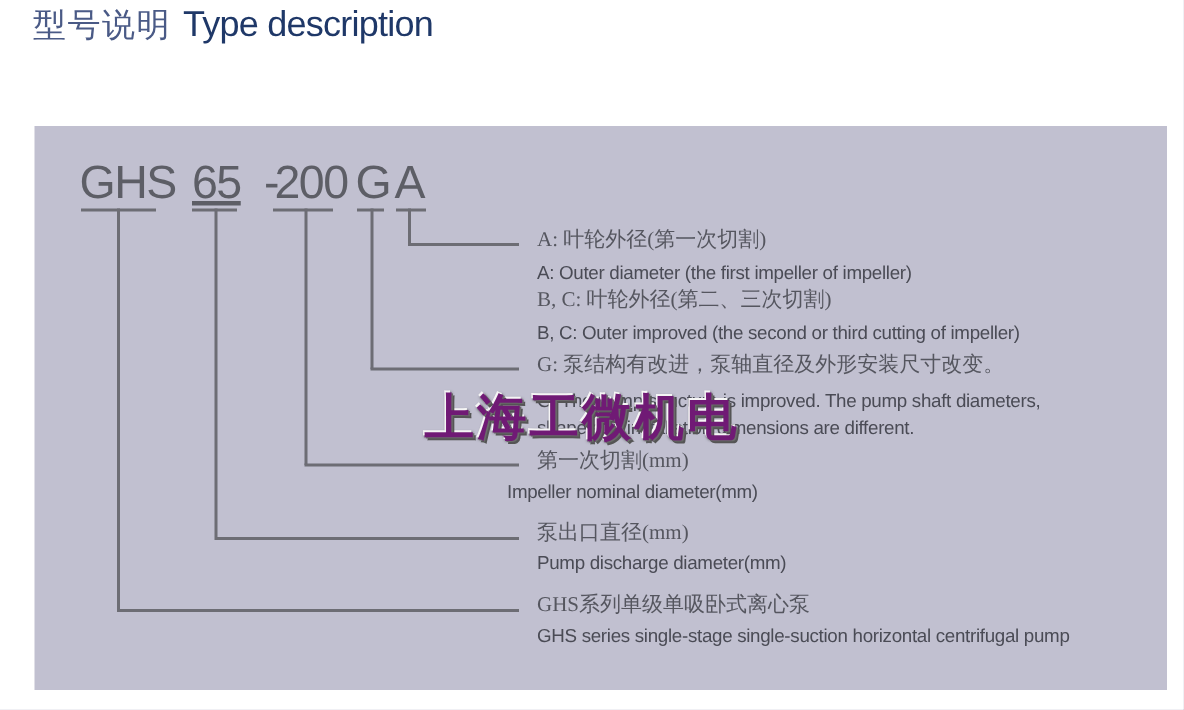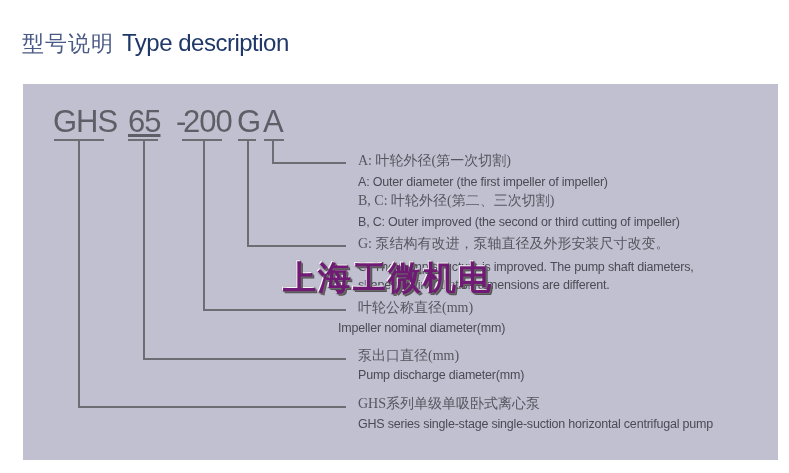--- a/index.html
+++ b/index.html
@@ -1,17 +1,17 @@
 <!DOCTYPE html>
 <html><head>
   <meta charset="utf-8">
   <style>
     html, body { margin:0; padding:0; background:#ffffff; }
     body { width:789px; height:473px; position:relative; overflow:hidden; font-family:"Liberation Sans", sans-serif; }
-    .title { position:absolute; left:22px; top:28px; font-size:24px; line-height:30px; white-space:nowrap;text-align:center; }
+    .title { position:absolute; left:22px; top:2px; font-size:24px; line-height:30px; white-space:nowrap;text-align:center; }
     .title .zh { color:#4a5a86; letter-spacing:1px; font-family:"DejaVu Sans", sans-serif; font-size:22px; }
     .title .en { color:#1f3868; margin-left:8px; letter-spacing:-0.5px; }
     .panel { position:absolute; left:23px; top:84px; width:755px; height:376px; background:#c1c0d0; }
     .code { position:absolute; top:104px; font-size:31px; line-height:36px; color:#5d5e66; letter-spacing:-1px; white-space:nowrap; }
     .ul { position:absolute; height:1.5px; background:#6d6d74; }
     .vl { position:absolute; width:1.5px; background:#6d6d74; }
     .hl { position:absolute; height:1.5px; background:#6d6d74; }
     .zh-line { position:absolute; font-family:Liberation Serif, serif; font-size:14px; line-height:18px; color:#55565f; white-space:nowrap; }
     .en-line { position:absolute; font-size:12.5px; line-height:16px; color:#4a4b55; white-space:nowrap; letter-spacing:-0.2px; }
     .watermark { position:absolute; left:283px; top:258px; font-family:Liberation Sans, sans-serif; font-weight:bold; font-size:33px; line-height:40px; color:#701a75; letter-spacing:2px;
@@ -55,21 +55,21 @@
 <div class="hl" style="left:78px; top:406px; width:268px;"></div>
 
 <div class="zh-line" style="left:358px; top:152px;">A: 叶轮外径(第一次切割)</div>
 <div class="en-line" style="left:358px; top:174px;">A: Outer diameter (the first impeller of impeller)</div>
 <div class="zh-line" style="left:358px; top:192px;">B, C: 叶轮外径(第二、三次切割)</div>
 <div class="en-line" style="left:358px; top:214px;">B, C: Outer improved (the second or third cutting of impeller)</div>
 <div class="zh-line" style="left:358px; top:235px;">G: 泵结构有改进，泵轴直径及外形安装尺寸改变。</div>
 <div class="en-line" style="left:358px; top:259px;">G: The pump structure is improved. The pump shaft diameters,</div>
 <div class="en-line" style="left:358px; top:277px;">shape and installation dimensions are different.</div>
 
-<div class="zh-line" style="left:358px; top:299px;">叶轮公称直径(mm)</div>
+<div class="zh-line" style="left:358px; top:299px;">第一次切割(mm)</div>
 <div class="en-line" style="left:338px; top:320px;text-align:right;">Impeller nominal diameter(mm)</div>
 
 <div class="zh-line" style="left:358px; top:347px;">泵出口直径(mm)</div>
 <div class="en-line" style="left:358px; top:367px;">Pump discharge diameter(mm)</div>
 
 <div class="zh-line" style="left:358px; top:395px;">GHS系列单级单吸卧式离心泵</div>
 <div class="en-line" style="left:358px; top:416px;">GHS series single-stage single-suction horizontal centrifugal pump</div>
 
 <div class="watermark">上海工微机电</div>
 

